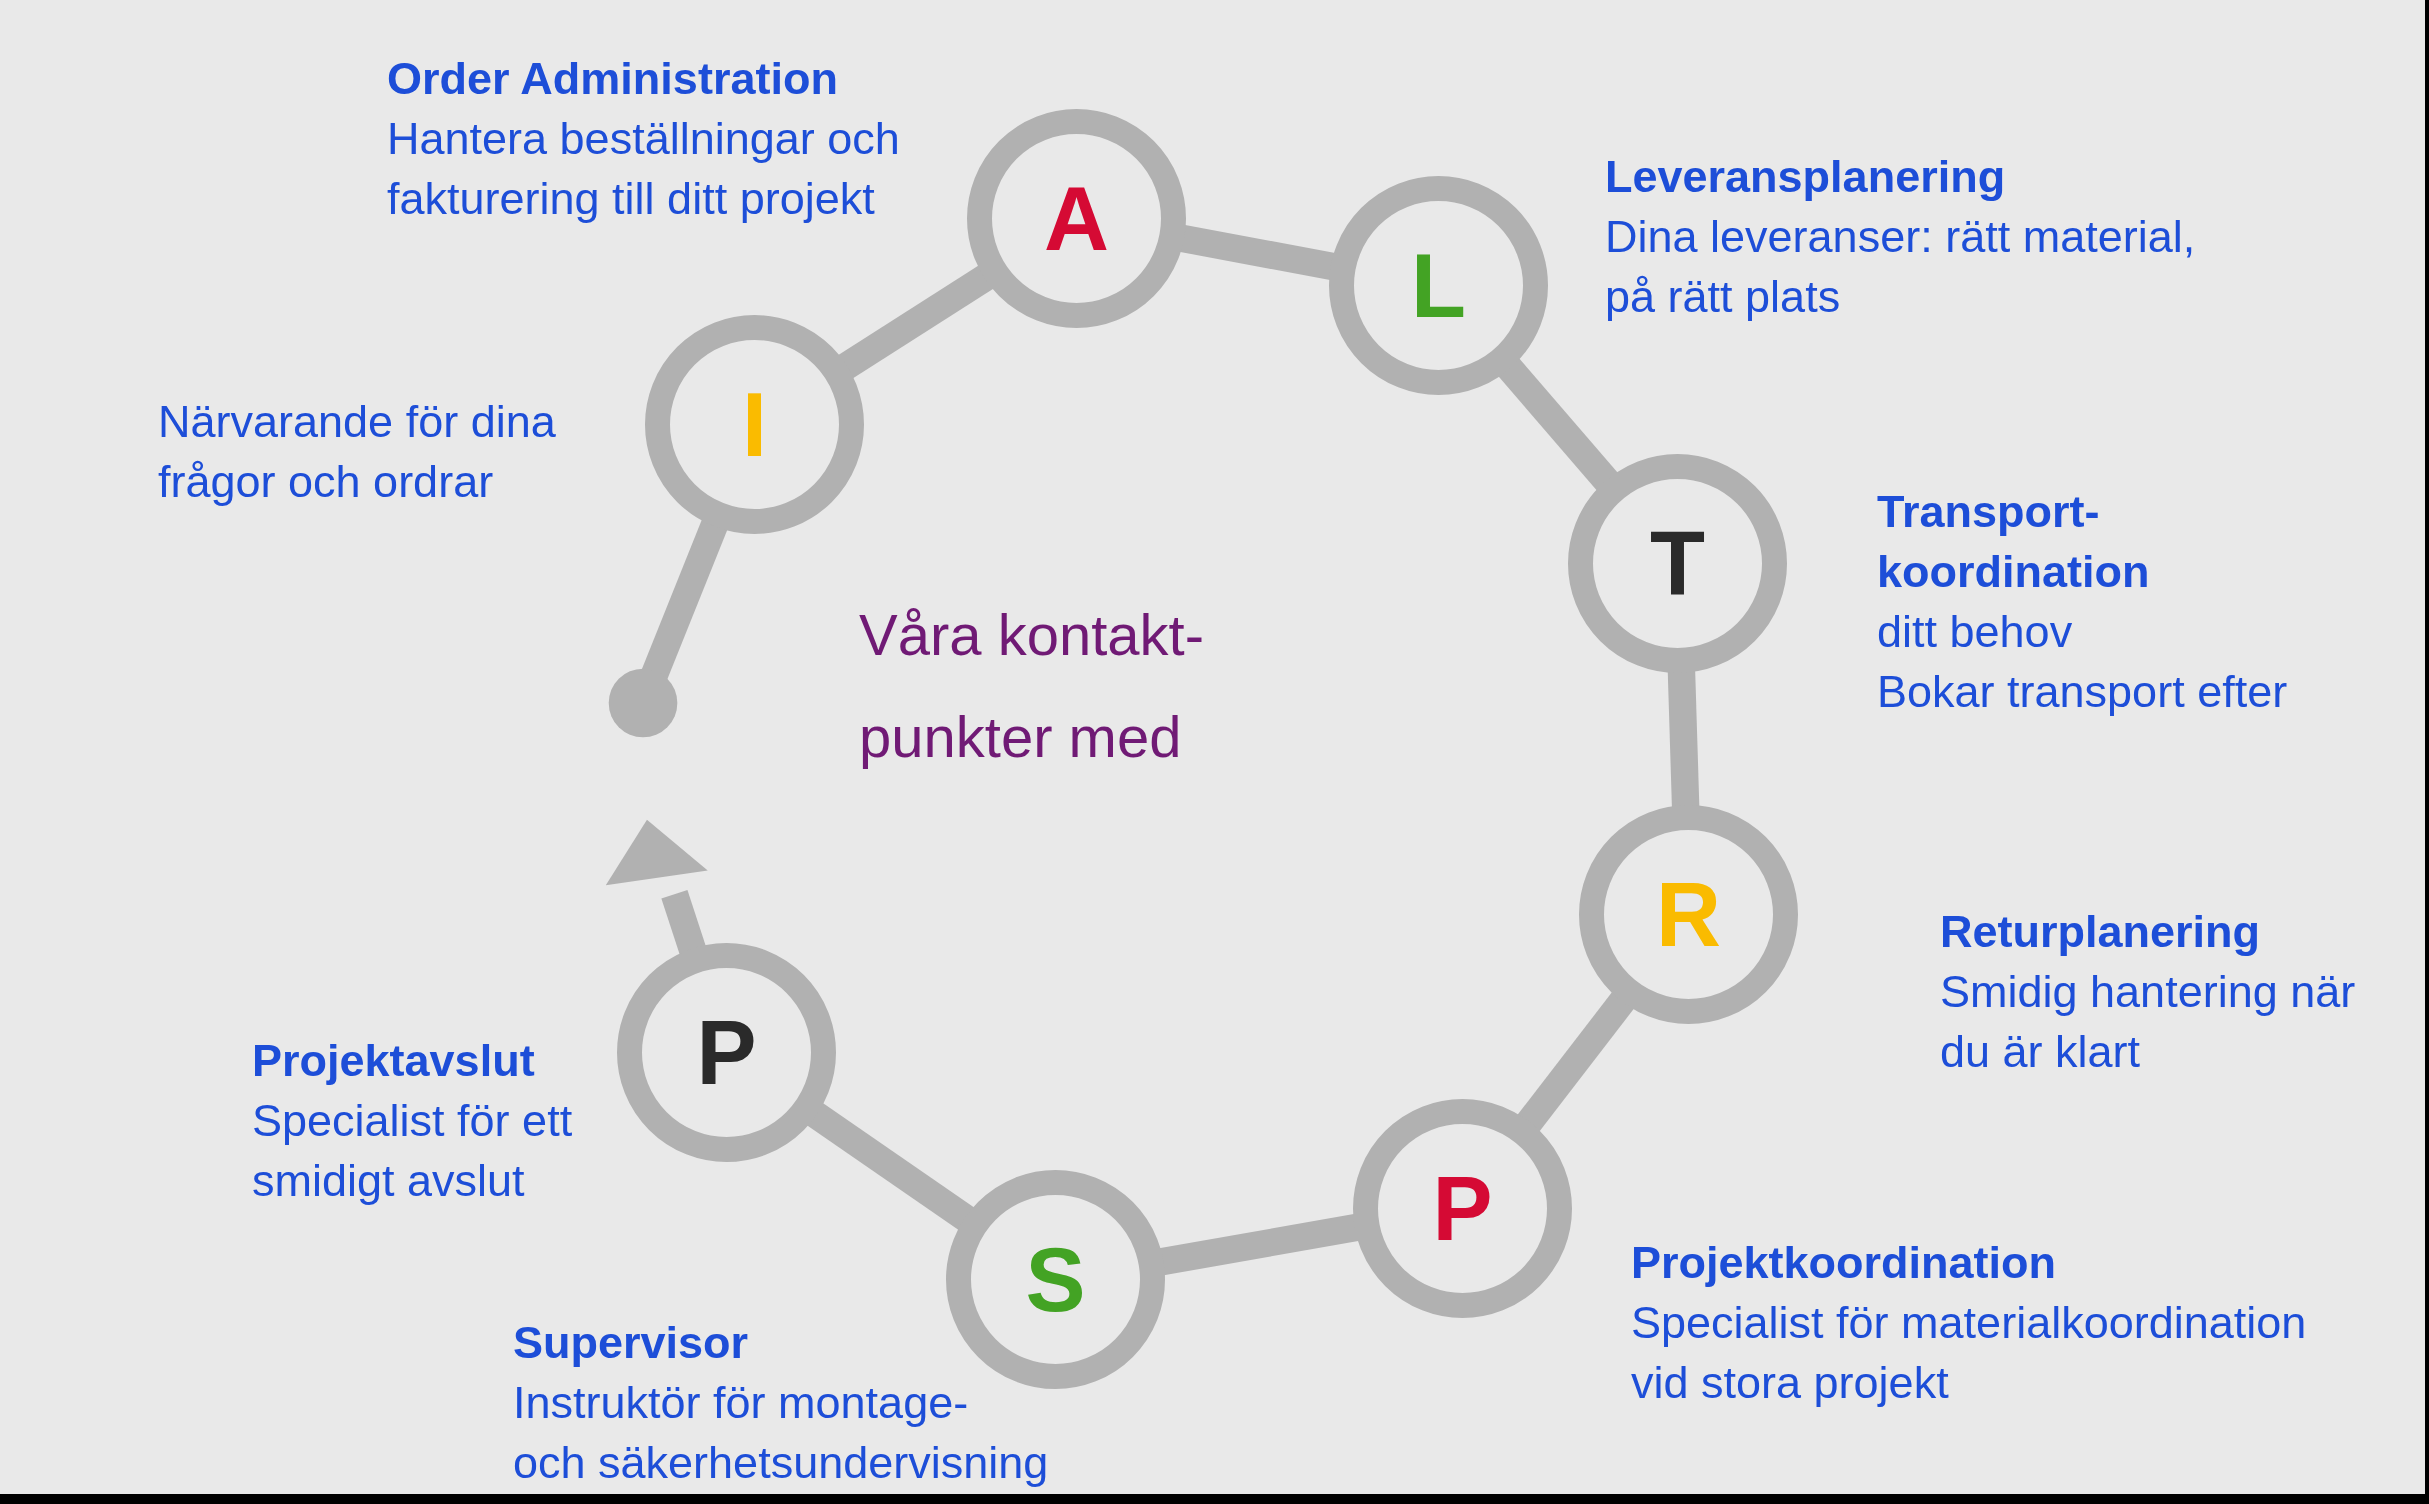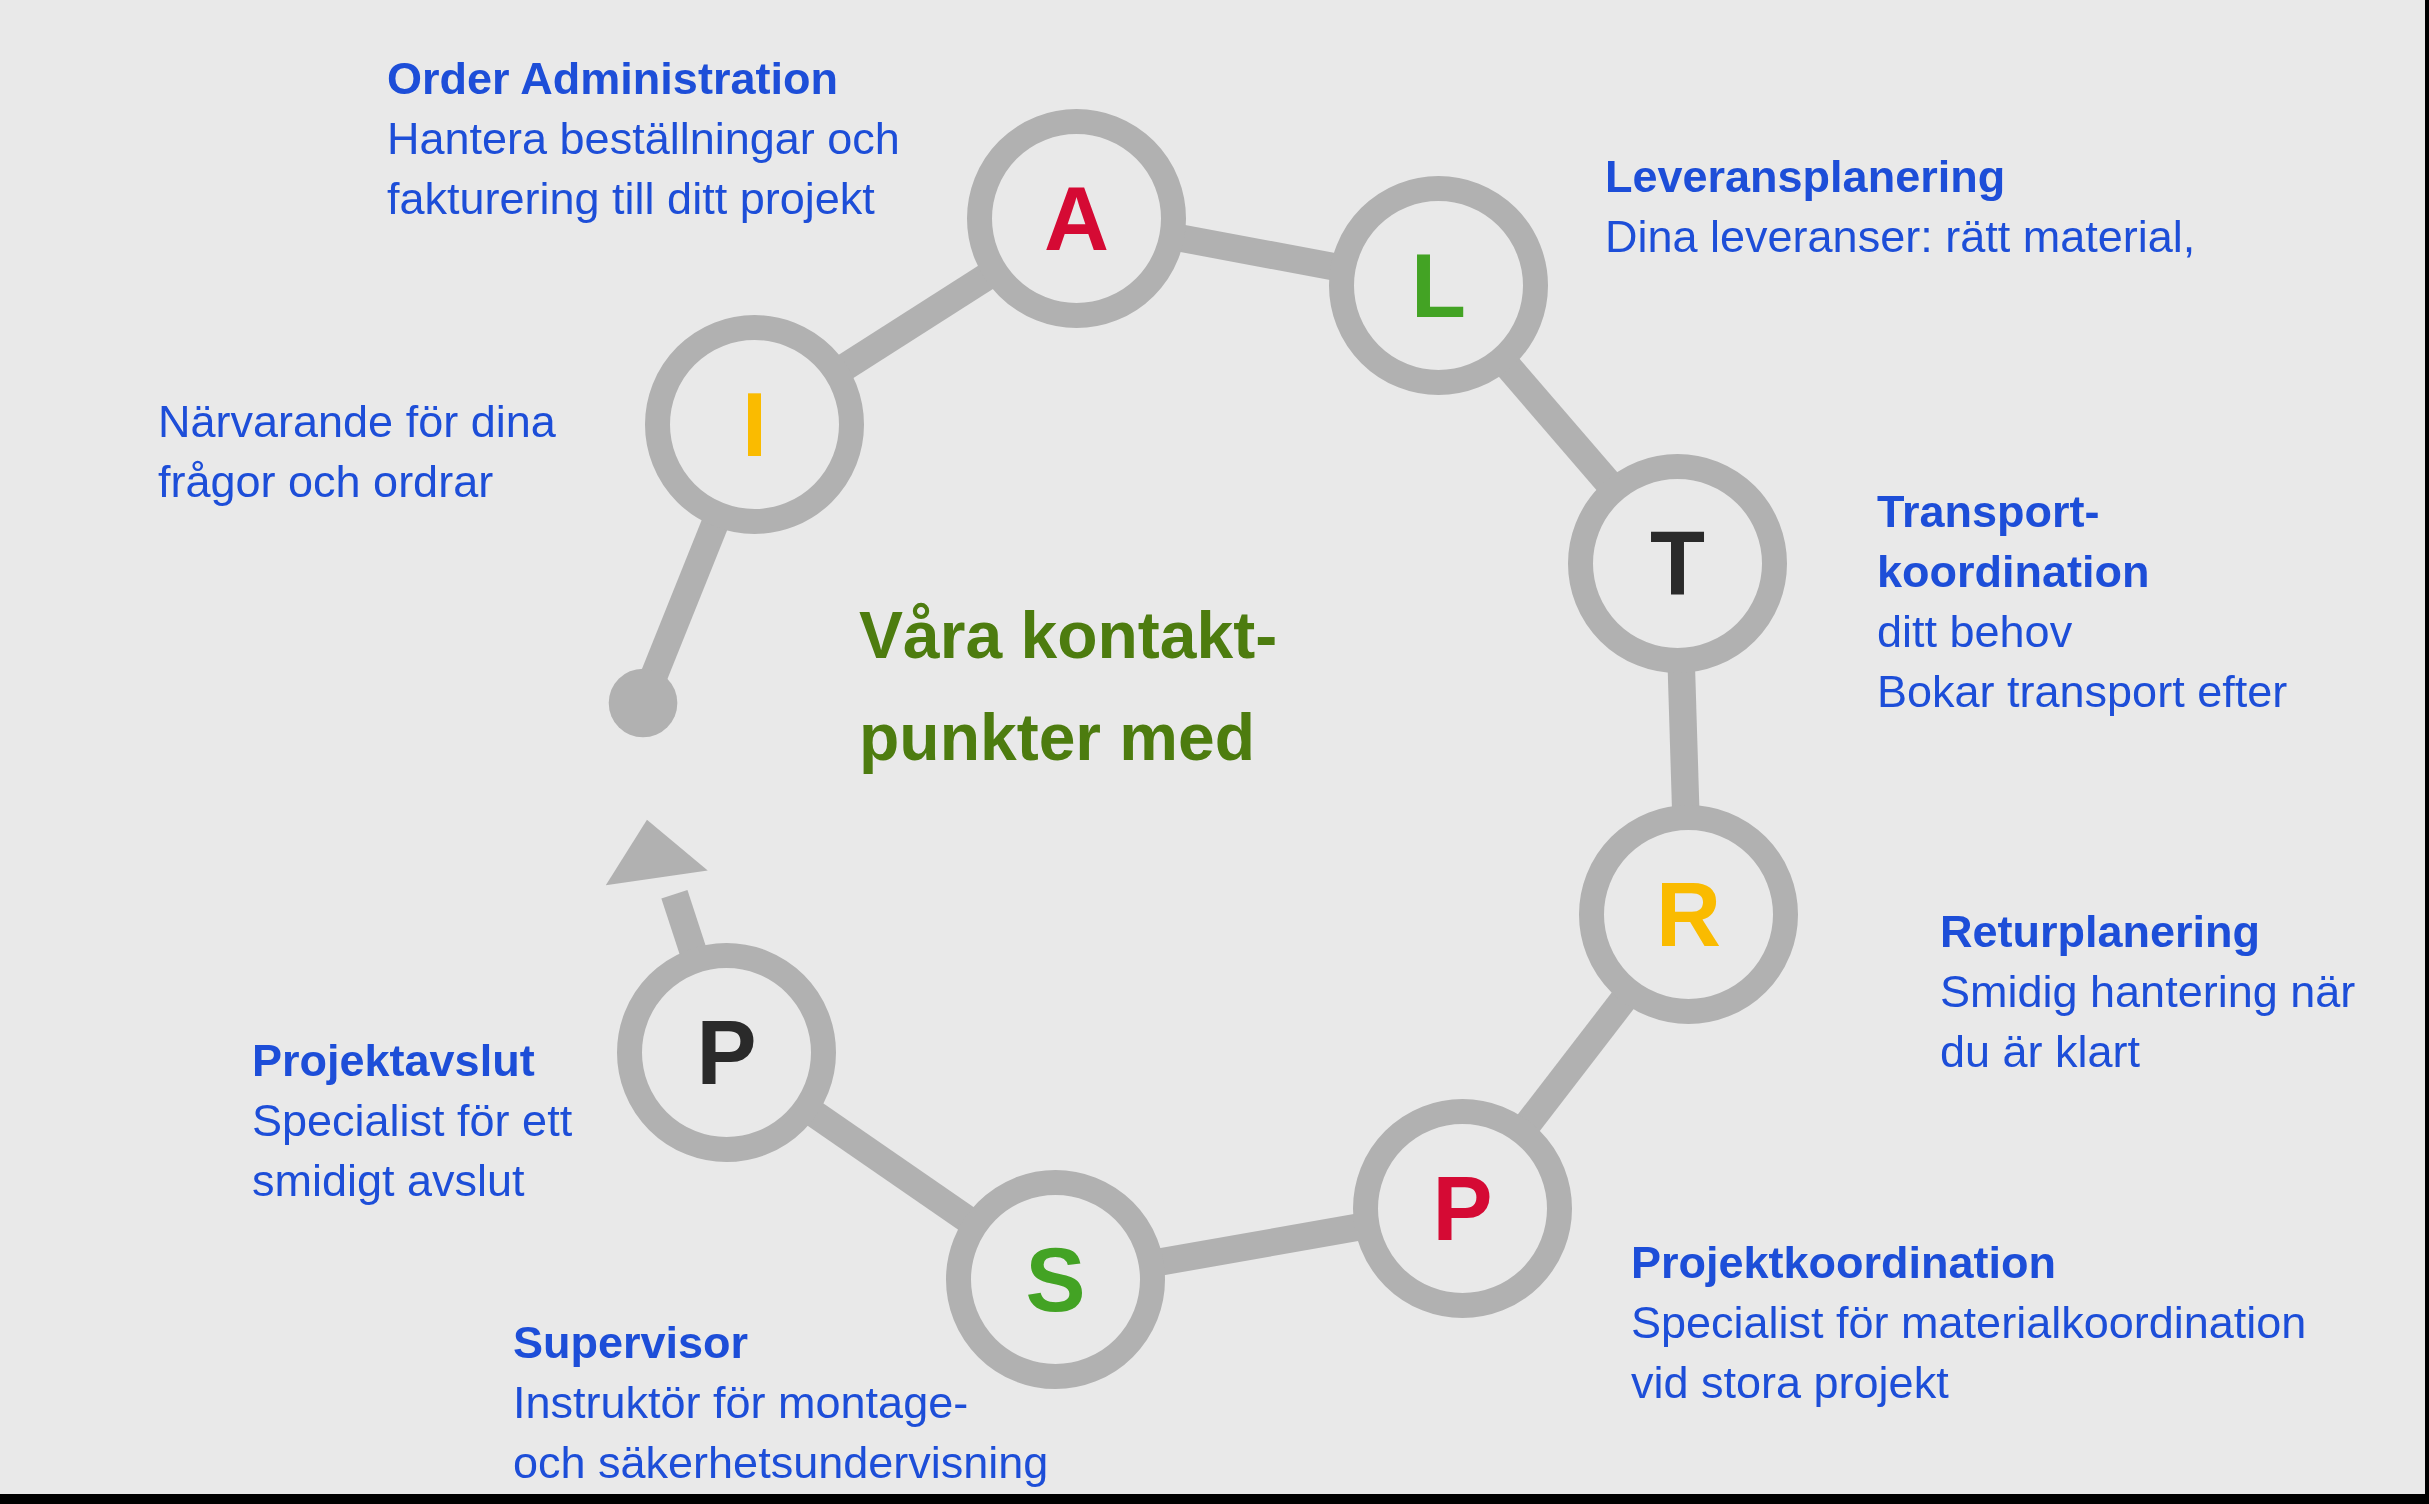--- a/index.html
+++ b/index.html
@@ -44,26 +44,25 @@
     font-size: 45px;
     line-height: 60px;
     white-space: nowrap;
     z-index: 3;
   }
   .label-title { font-weight: bold; }
   #center-title {
     position: absolute;
     left: 859px;
     top: 584px;
-    color: #4d7c0f;
-    font-size: 66px;
+    color: #701a75;
+    font-size: 58px;
     line-height: 102px;
     white-space: nowrap;
     z-index: 3;
-    font-weight: bold;
   }
   .edge-bar { position: absolute; background: #000; z-index: 4; }
   #edge-bar-bottom { left: 0; top: 1494px; width: 2430px; height: 10.8px; }
   #edge-bar-right  { left: 2425px; top: 0; width: 4.9px; height: 1505px; }
 </style>
 </head>
 <body>
 
 <div id="stage">
 
@@ -115,20 +114,21 @@
 
   <div class="label-block" style="left:387px;top:49px;">
     <div class="label-title">Order Administration</div>
     <div>Hantera beställningar och</div>
     <div>fakturering till ditt projekt</div>
   </div>
 
   <div class="label-block" style="left:1605px;top:147px;">
     <div class="label-title">Leveransplanering</div>
     <div>Dina leveranser: rätt material,</div>
+    <div>på rätt plats</div>
   </div>
 
   <div class="label-block" style="left:1877px;top:482px;">
     <div class="label-title">Transport-</div>
     <div class="label-title">koordination</div>
     <div>ditt behov</div>
     <div>Bokar transport efter</div>
   </div>
 
   <div class="label-block" style="left:1940px;top:902px;">

